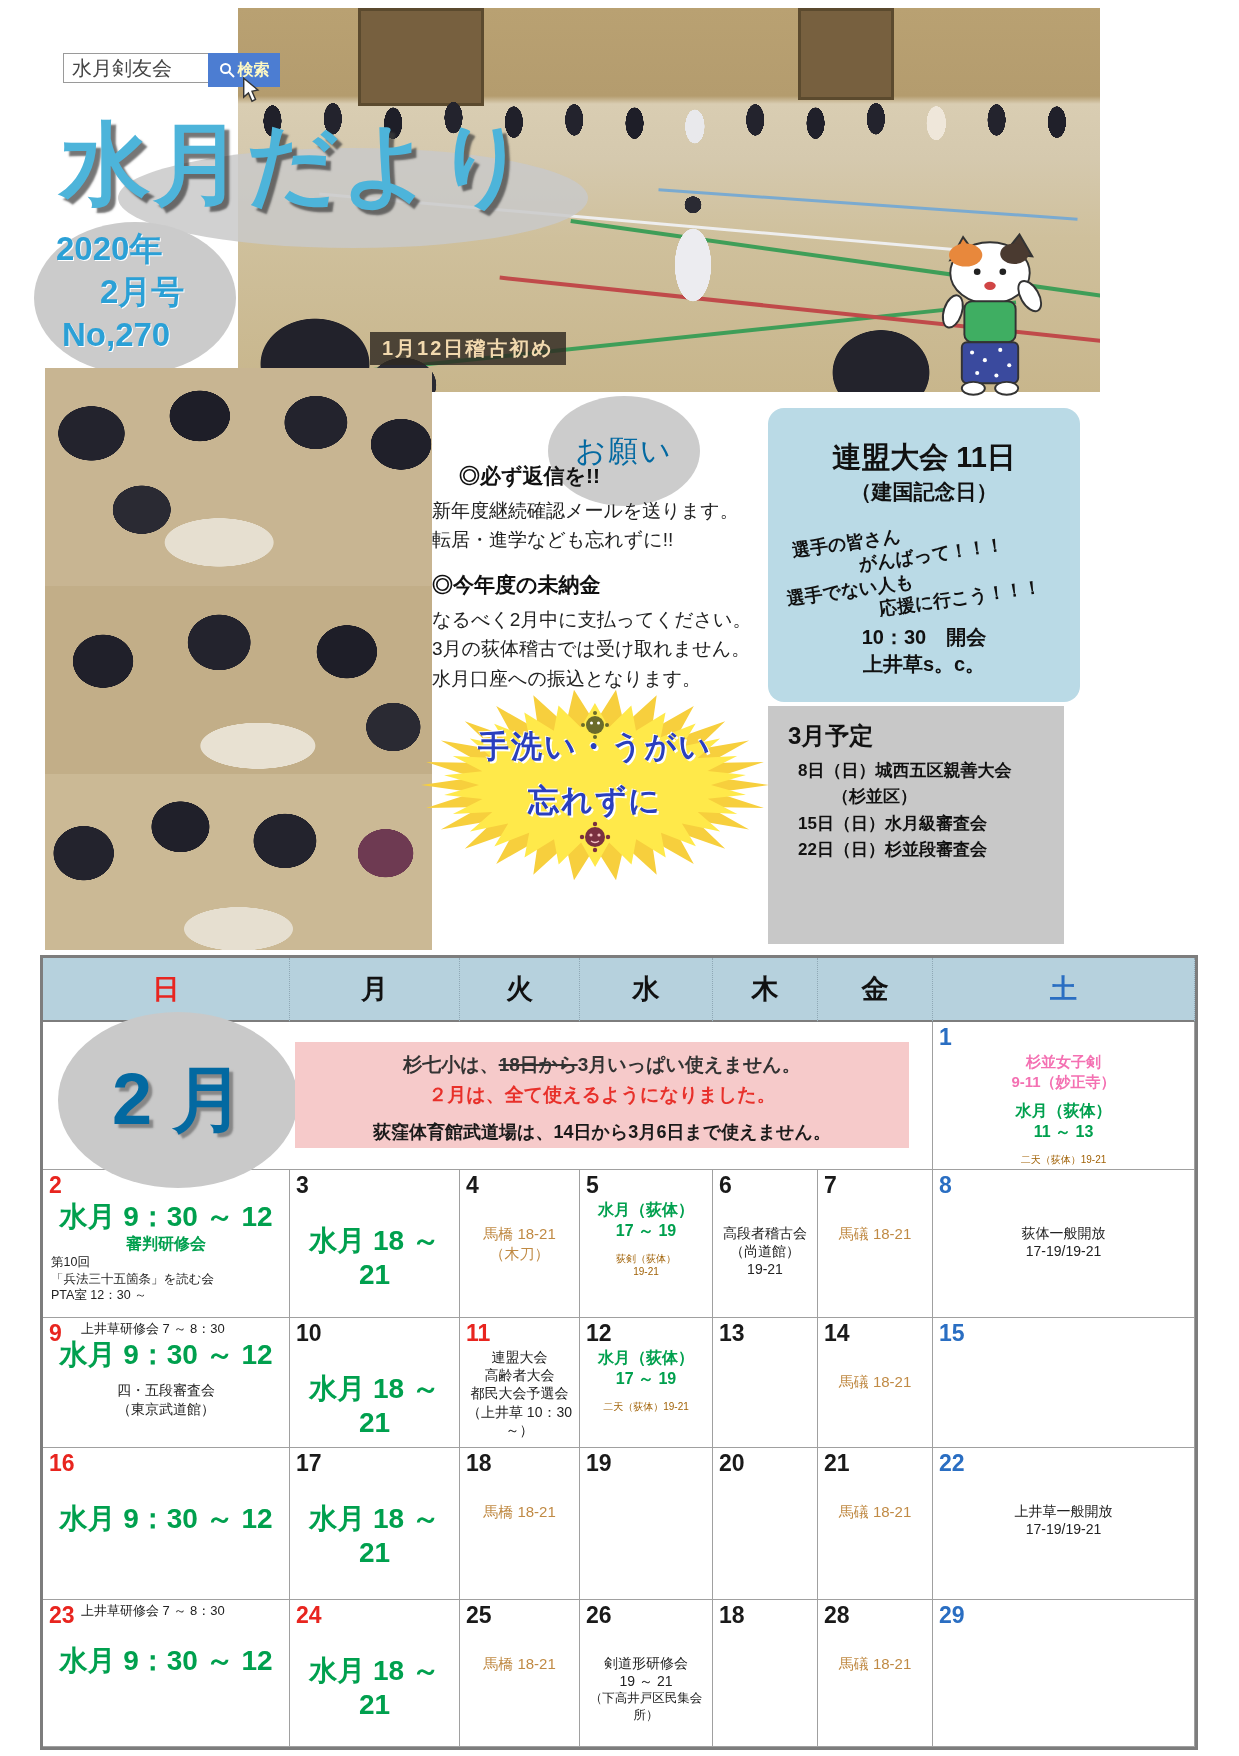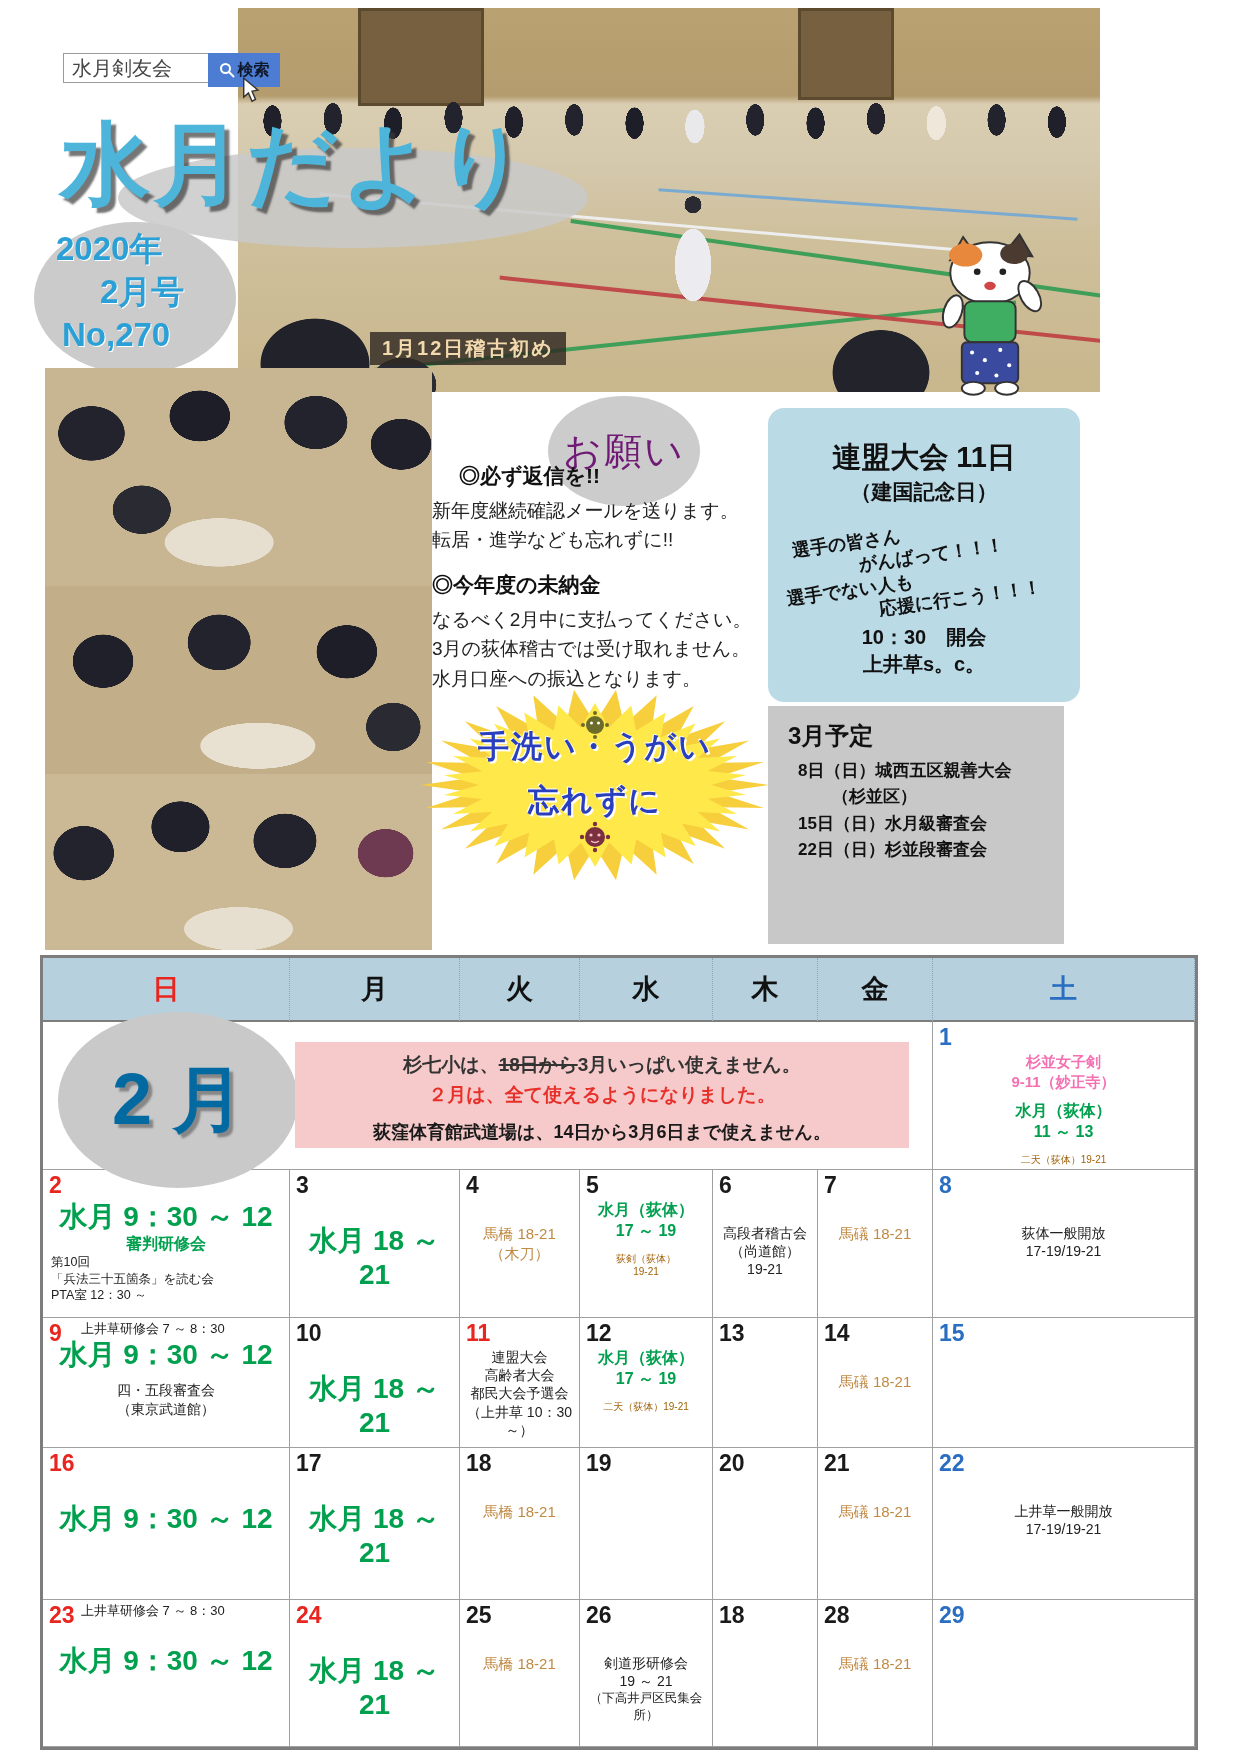--- a/index.html
+++ b/index.html
@@ -44,21 +44,21 @@
   .courtline.w1{left:80px;top:215px;width:700px;background:#eee;transform:rotate(5deg);height:3px;}
   .courtline.b1{left:420px;top:195px;width:420px;background:#7aaad0;transform:rotate(4deg);height:3px;}
   .photo-caption{position:absolute;left:370px;top:332px;background:rgba(48,42,34,.82);
     color:#f2d9ae;font-size:20px;font-weight:bold;padding:3px 12px;letter-spacing:2px;}
 
   
   .search-wrap{position:absolute;left:63px;top:53px;}
   .search-input{width:128px;height:28px;border:1px solid #9a9a9a;font-size:20px;padding:0 8px;
     font-family:"Liberation Sans",sans-serif;color:#444;}
   .search-btn{position:absolute;left:145px;top:0;width:72px;height:34px;background:#4c7dd2;border:none;
-    color:#0f172a;font-size:16px;font-weight:bold;display:flex;align-items:center;justify-content:center;gap:3px;
+    color:#fef9c3;font-size:16px;font-weight:bold;display:flex;align-items:center;justify-content:center;gap:3px;
     font-family:"Liberation Sans",sans-serif;}
   .cursor-icon{position:absolute;left:178px;top:24px;}
 
   
   .title-ellipse{position:absolute;left:118px;top:148px;width:470px;height:100px;border-radius:50%;
     background:#c9c9c9;opacity:.85;}
   .mast-title{position:absolute;left:60px;top:104px;font-size:90px;font-weight:bold;color:#4db4da;
     letter-spacing:3px;text-shadow:5px 5px 2px rgba(60,60,60,.7);white-space:nowrap;}
   .issue-circle{position:absolute;left:34px;top:222px;width:202px;height:152px;border-radius:50%;background:#cbcbcb;}
   .issue-block{position:absolute;left:56px;top:228px;font-size:33px;font-weight:bold;color:#2ba0d6;
@@ -85,21 +85,21 @@
   .ph3{height:176px;background-color:#cbb995;background-image:
       radial-gradient(ellipse 50px 45px at 10% 45%,#23232d 0 60%,transparent 61%),
       radial-gradient(ellipse 48px 42px at 35% 30%,#20202a 0 60%,transparent 61%),
       radial-gradient(ellipse 52px 45px at 62% 38%,#23232d 0 60%,transparent 61%),
       radial-gradient(ellipse 46px 40px at 88% 45%,#6e3a52 0 60%,transparent 61%),
       radial-gradient(ellipse 90px 36px at 50% 88%,#e6dfd0 0 60%,transparent 61%);}
 
   
   .onegai-circle{position:absolute;left:548px;top:396px;width:152px;height:110px;border-radius:50%;background:#ccc;
     display:flex;align-items:center;justify-content:center;}
-  .onegai-label{font-size:38px;color:#701a75;letter-spacing:2px;}
+  .onegai-label{font-size:30px;color:#0369a1;letter-spacing:2px;}
   .request-block{position:absolute;left:432px;top:462px;width:350px;}
   .req-title{font-size:21px;font-weight:bold;margin:16px 0 6px;color:#111;}
   .req-title:first-child{margin-top:0;padding-left:27px;}
   .req-line{font-size:19px;line-height:1.55;color:#222;}
 
   
   .league-box{position:absolute;left:768px;top:408px;width:312px;height:294px;background:#badae6;border-radius:16px;}
   .league-title{text-align:center;font-size:29px;font-weight:bold;margin-top:30px;color:#111;}
   .league-sub{text-align:center;font-size:21px;font-weight:bold;color:#111;}
   .cheer{margin:16px 0 0 14px;width:280px;transform:rotate(-8deg);}

